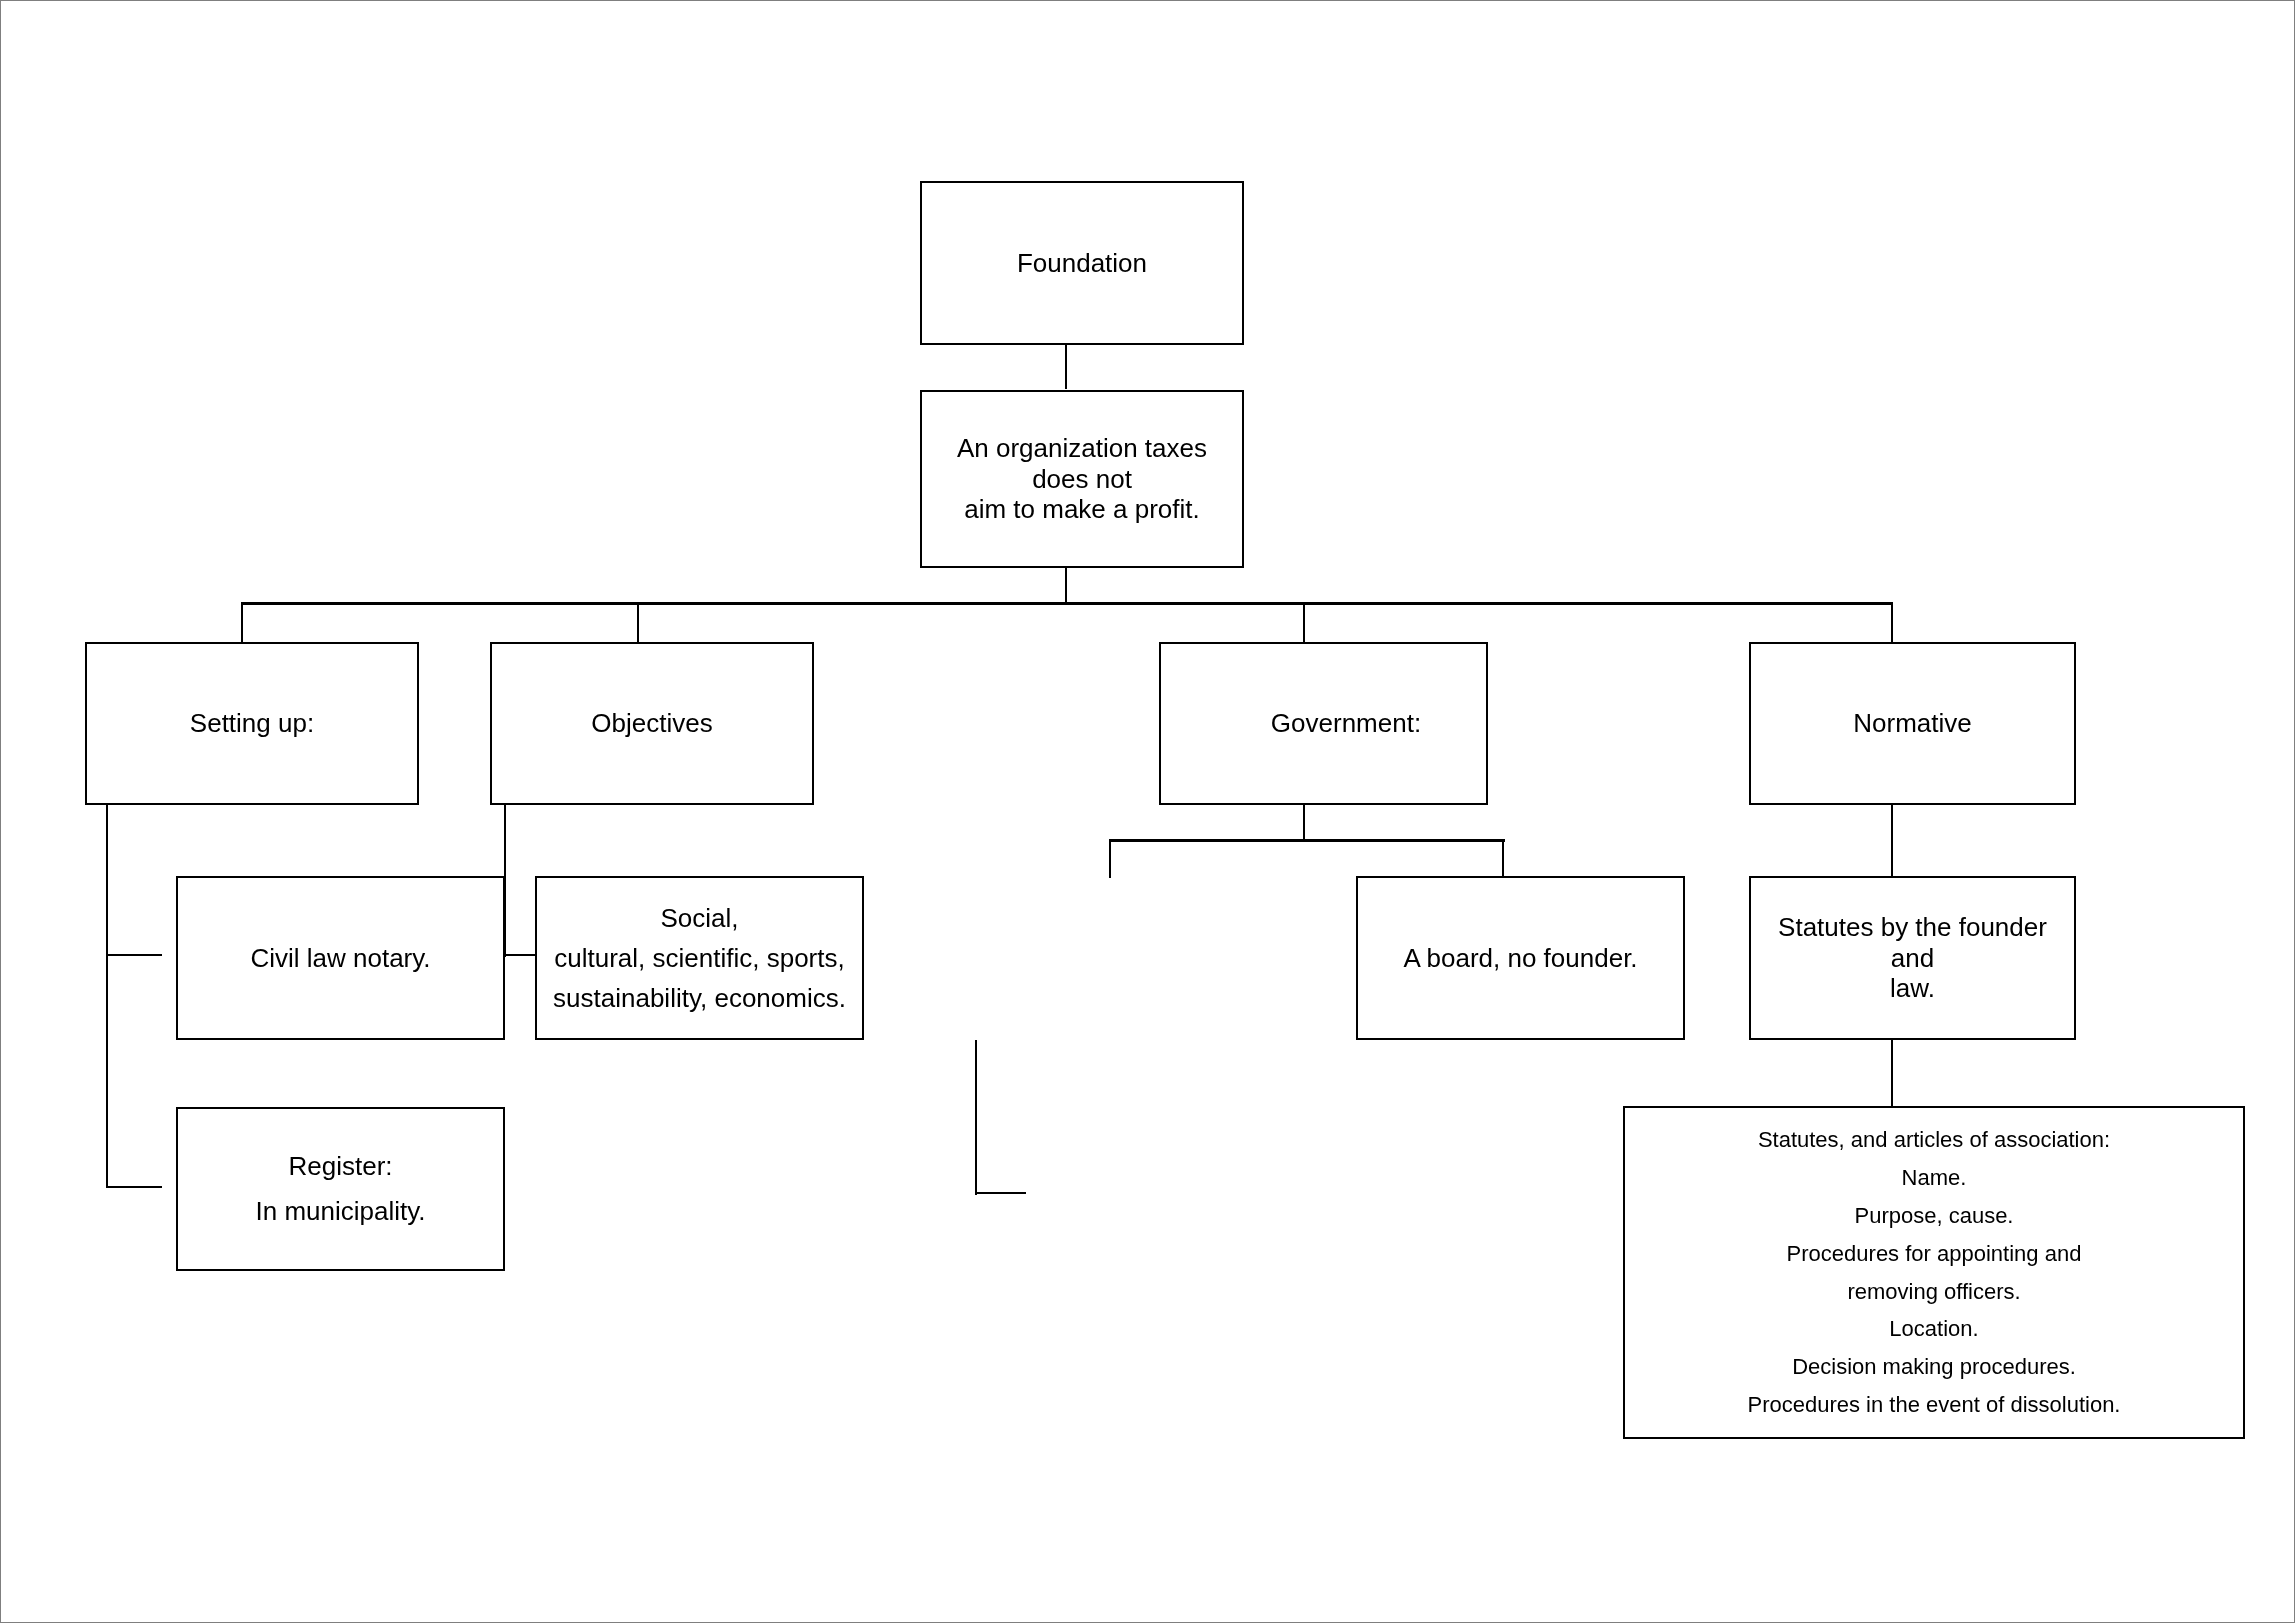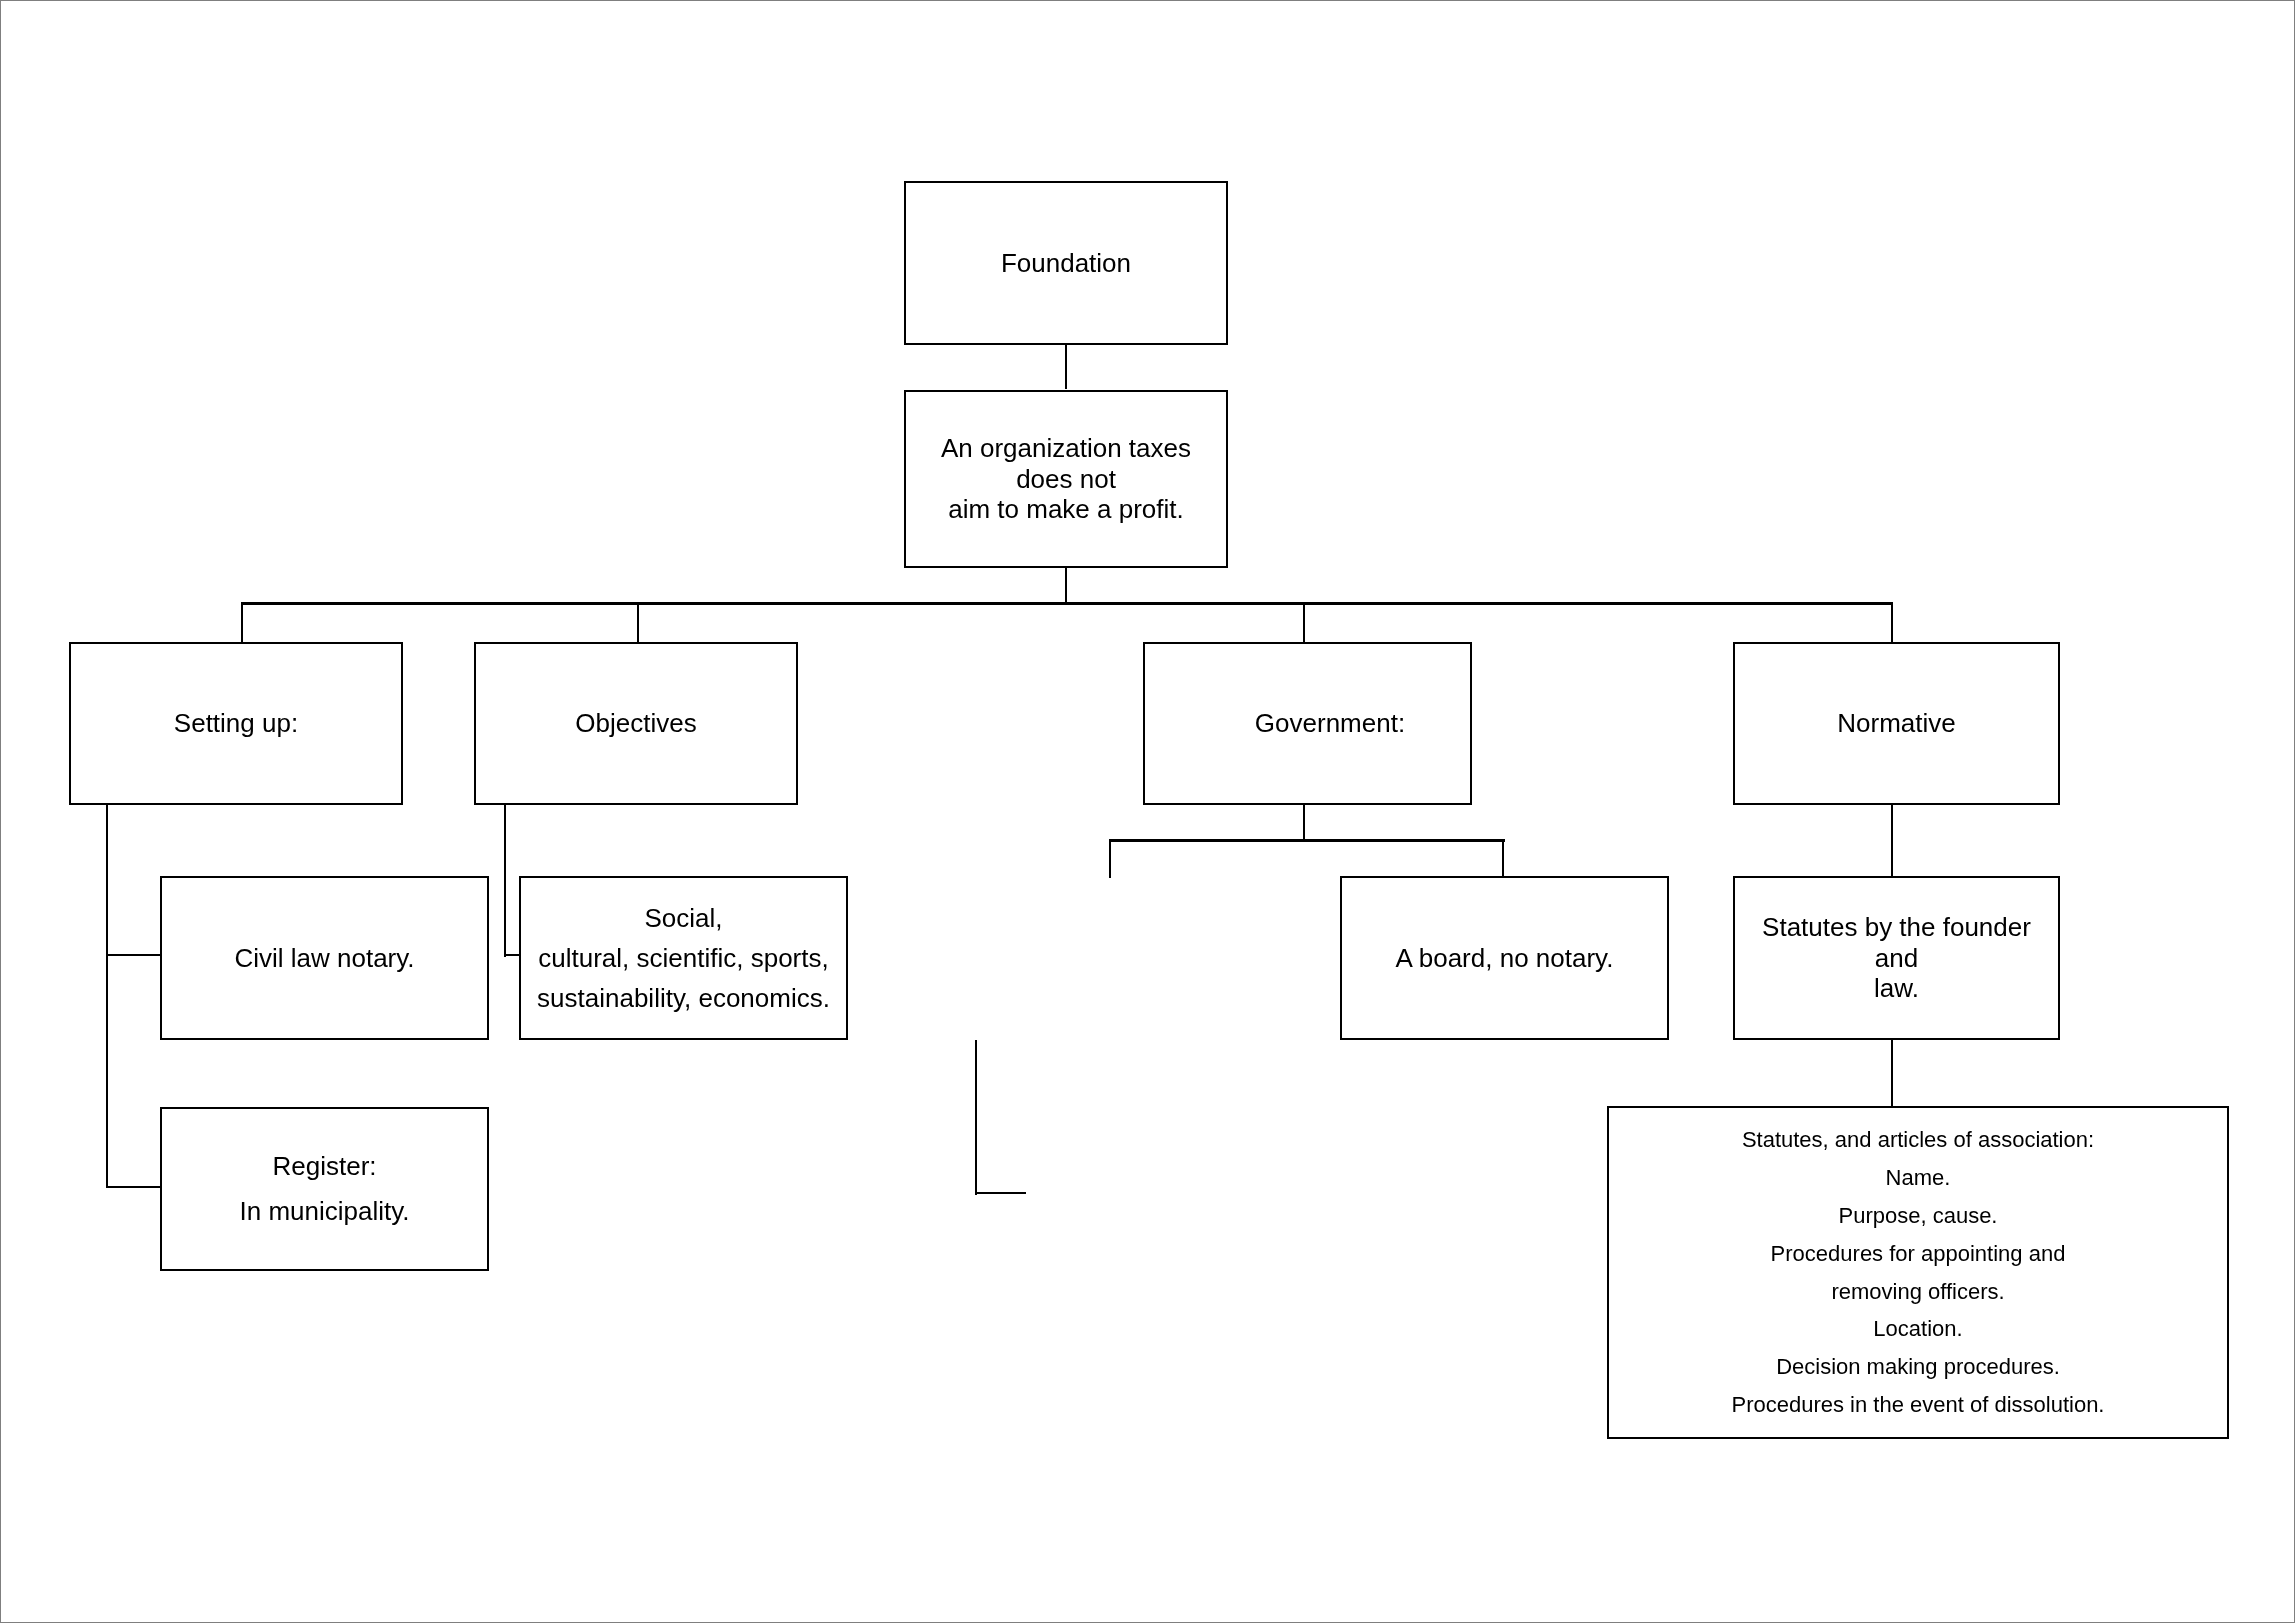--- a/index.html
+++ b/index.html
@@ -29,20 +29,21 @@
     box-sizing: border-box;
     border: 2.3px solid #000000;
     background: #ffffff;
     display: flex;
     align-items: center;
     justify-content: center;
     text-align: center;
     color: #000000;
     font-family: "Liberation Sans", sans-serif;
     z-index: 5;
+    margin-left: 16px;
   }
   .node .txt {
     width: 100%;
     padding: 0 4.6px;
     box-sizing: border-box;
     line-height: 1.18;
     white-space: pre-line;
   }
   .f56 { font-size: 26px; }
   .f54 { font-size: 22px; }
@@ -122,21 +123,21 @@
 cultural, scientific, sports,
 sustainability, economics.</span>
     </div>
 
     <div class="node f56" style="left:1142px; top:641px; width:329px; height:163px;padding-left:45px;">
       <span class="txt">Government:</span>
     </div>
 
 
     <div class="node f56" style="left:1339px; top:875px; width:329px; height:164px;">
-      <span class="txt">A board, no notary.</span>
+      <span class="txt">A board, no founder.</span>
     </div>
 
 
     <div class="node f56" style="left:1732px; top:641px; width:327px; height:163px;justify-content:flex-end;">
       <span class="txt">Normative</span>
     </div>
 
     <div class="node f56" style="left:1732px; top:875px; width:327px; height:164px;">
       <span class="txt">Statutes by the founder and
 law.</span>

